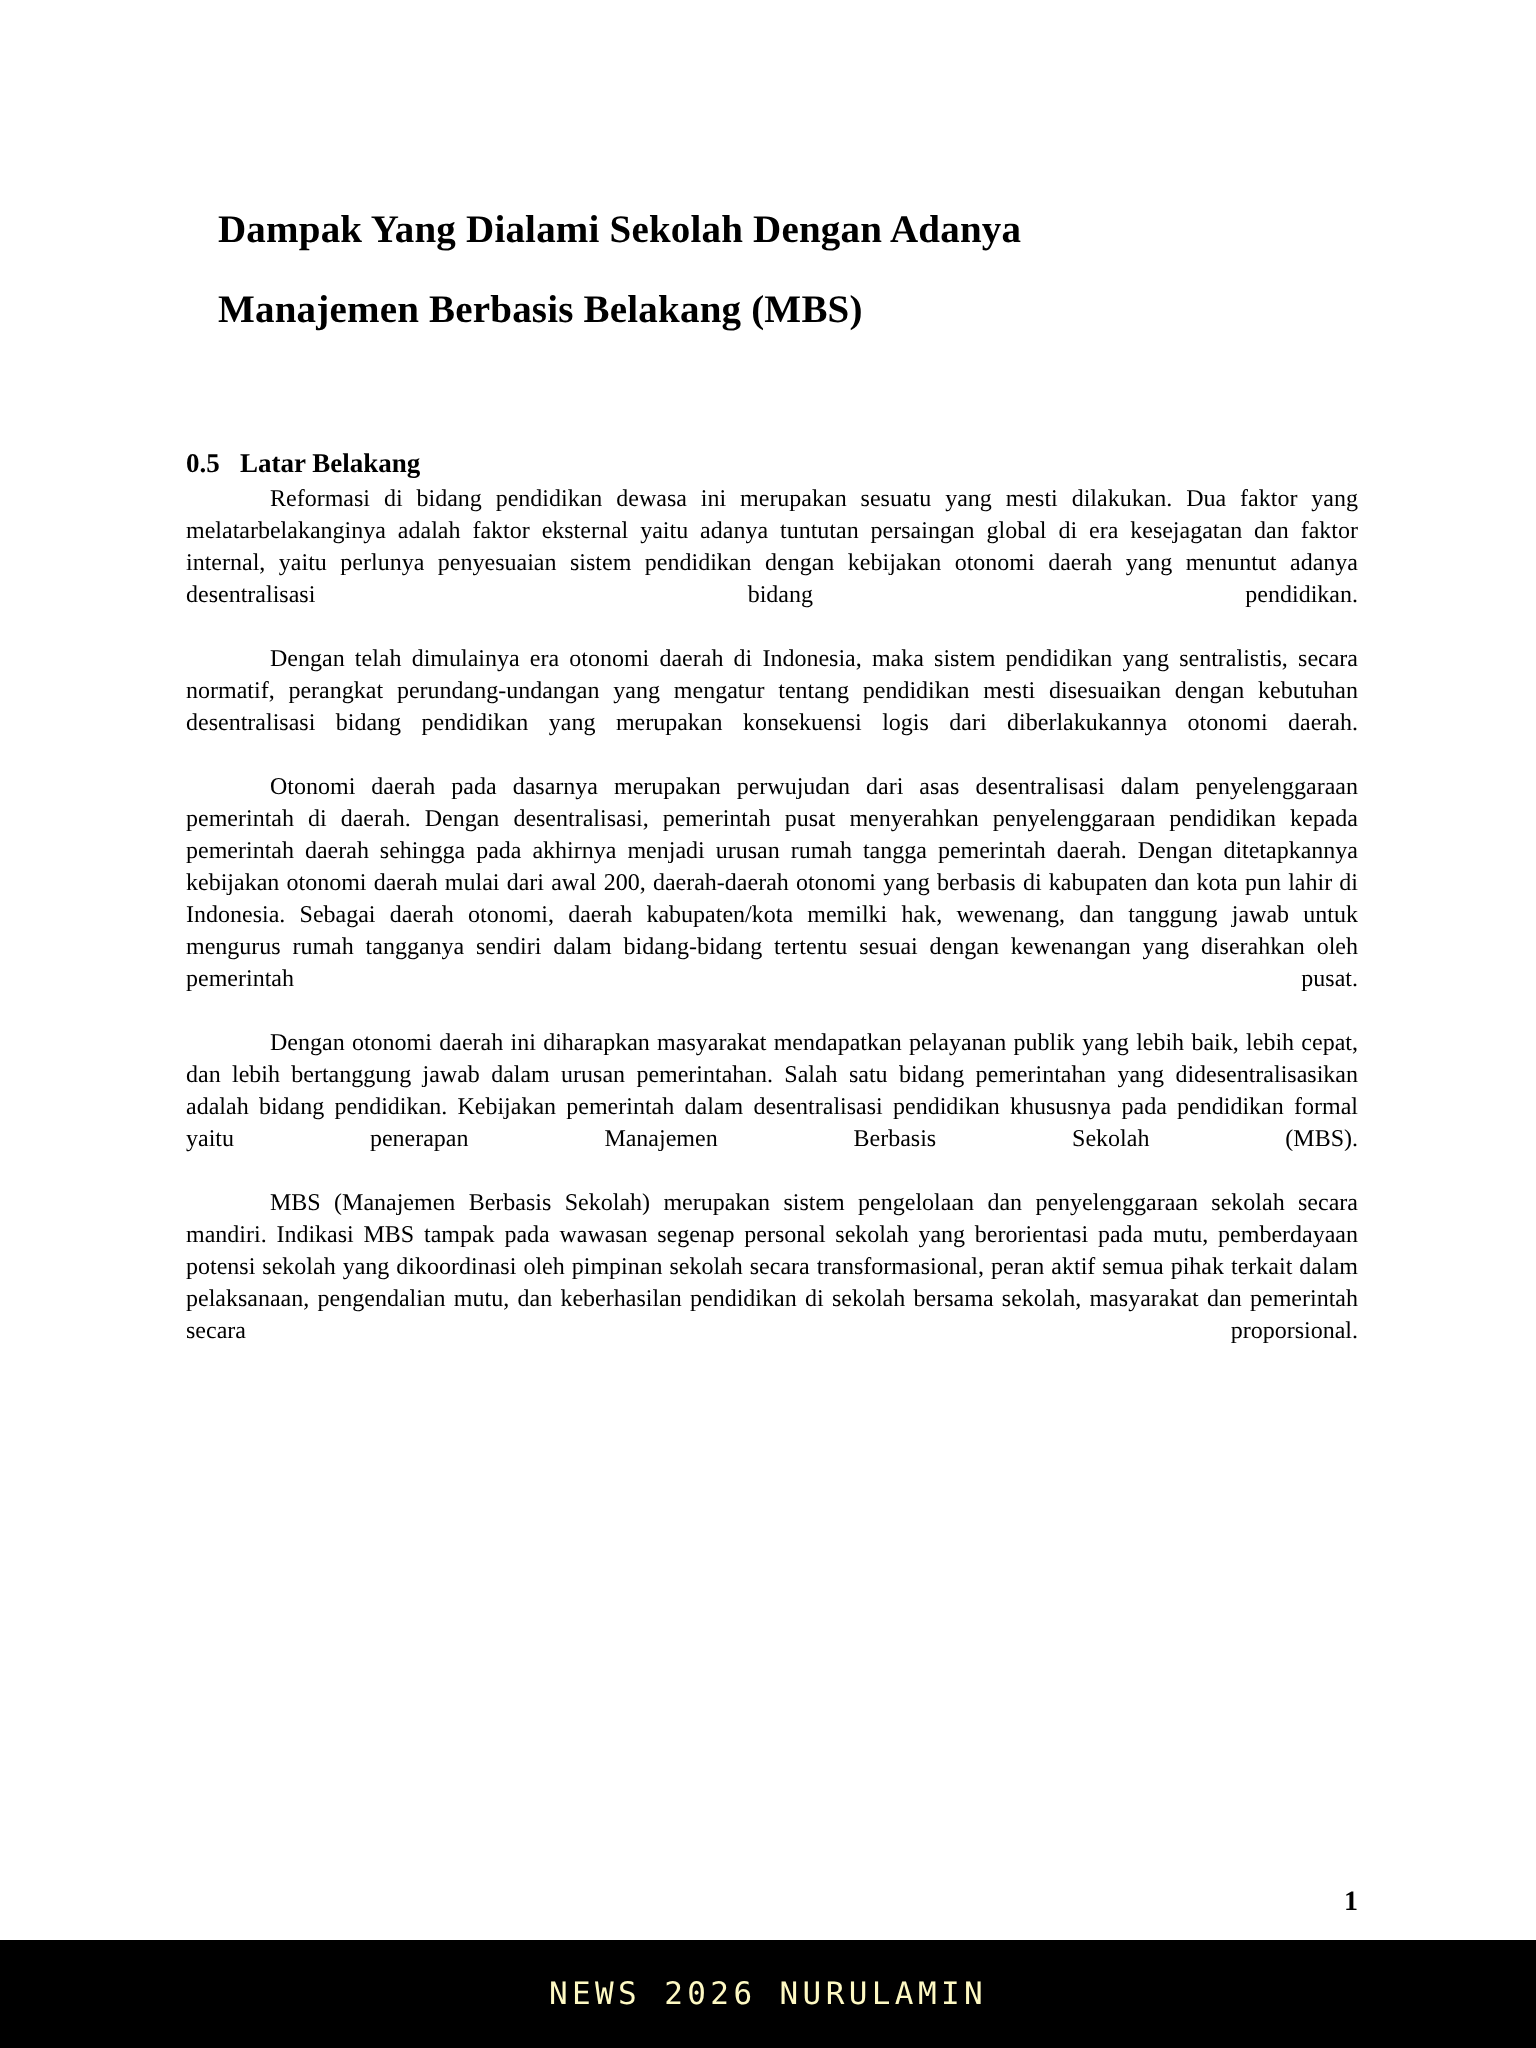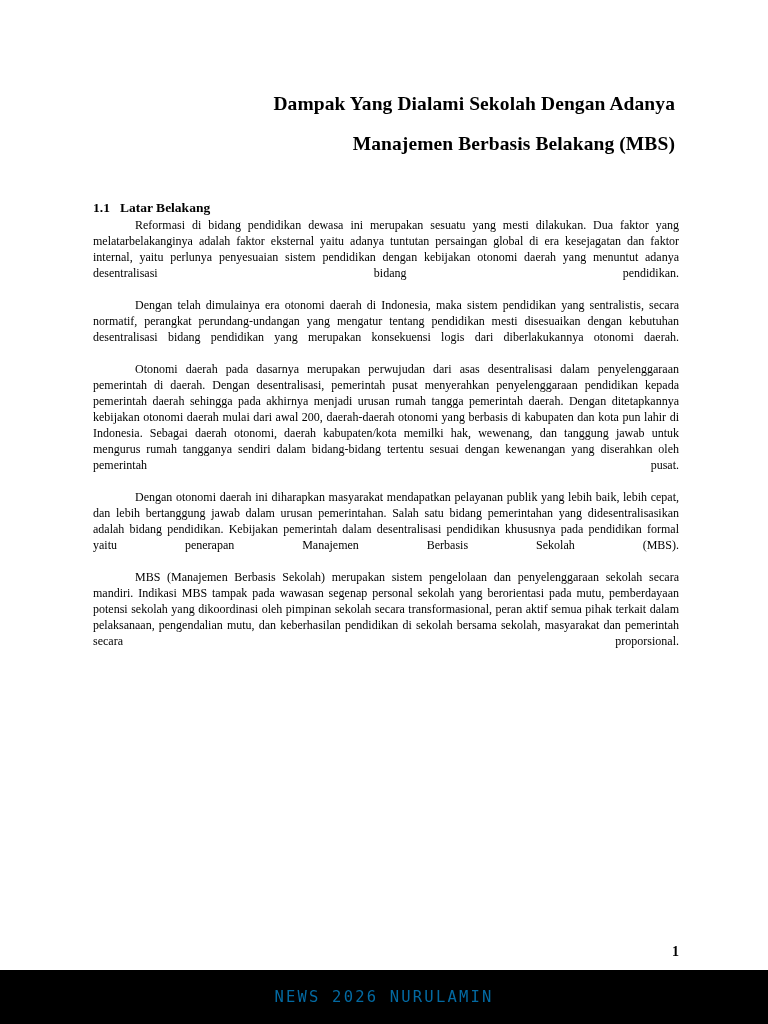--- a/index.html
+++ b/index.html
@@ -27,26 +27,26 @@
   }
 
   .doc-body {
     position: absolute;
     left: 93px;
     top: 0;
     width: 586px;
   }
 
   .doc-title {
-    text-align: right;
+    text-align: left;
     font-weight: bold;
     font-size: 19.5px;
     line-height: 40px;
     letter-spacing: 0.1px;
-    margin: 4px;
+    margin: 16px;
     padding-top: 80px;
   }
   .doc-title .title-line {
     display: block;
   }
 
   .section-heading {
     font-weight: bold;
     font-size: 13.5px;
     margin: 0;
@@ -88,39 +88,39 @@
     left: 0;
     top: 970px;
     width: 768px;
     height: 54px;
     background: #000000;
     display: flex;
     align-items: center;
     justify-content: center;
   }
   .watermark-text {
-    color: #0369a1;
+    color: #fef9c3;
     font-family: "DejaVu Sans Mono", "Liberation Mono", monospace;
     font-size: 15.5px;
     letter-spacing: 2.2px;
     white-space: pre;
   }
 </style>
 </head>
 <body>
 
 <div class="page">
   <div class="doc-body">
 
     <h1 class="doc-title">
       <span class="title-line">Dampak Yang Dialami Sekolah Dengan Adanya</span>
       <span class="title-line">Manajemen Berbasis Belakang (MBS)</span>
     </h1>
 
-    <h2 class="section-heading">1.1   Latar Belakang</h2>
+    <h2 class="section-heading">0.5   Latar Belakang</h2>
 
     <p class="para">Reformasi di bidang pendidikan dewasa ini merupakan sesuatu yang mesti dilakukan. Dua faktor yang melatarbelakanginya adalah faktor eksternal yaitu adanya tuntutan persaingan global di era kesejagatan dan faktor internal, yaitu perlunya penyesuaian sistem pendidikan dengan kebijakan otonomi daerah yang menuntut adanya desentralisasi bidang pendidikan.</p>
     <p class="para">Dengan telah dimulainya era otonomi daerah di Indonesia, maka sistem pendidikan yang sentralistis, secara normatif, perangkat perundang-undangan yang mengatur tentang pendidikan mesti disesuaikan dengan kebutuhan desentralisasi bidang pendidikan yang merupakan konsekuensi logis dari diberlakukannya otonomi daerah.</p>
     <p class="para">Otonomi daerah pada dasarnya merupakan perwujudan dari asas desentralisasi dalam penyelenggaraan pemerintah di daerah. Dengan desentralisasi, pemerintah pusat menyerahkan penyelenggaraan pendidikan kepada pemerintah daerah sehingga pada akhirnya menjadi urusan rumah tangga pemerintah daerah. Dengan ditetapkannya kebijakan otonomi daerah mulai dari awal 200, daerah-daerah otonomi yang berbasis di kabupaten dan kota pun lahir di Indonesia. Sebagai daerah otonomi, daerah kabupaten/kota memilki hak, wewenang, dan tanggung jawab untuk mengurus rumah tangganya sendiri dalam bidang-bidang tertentu sesuai dengan kewenangan yang diserahkan oleh pemerintah pusat.</p>
     <p class="para">Dengan otonomi daerah ini diharapkan masyarakat mendapatkan pelayanan publik yang lebih baik, lebih cepat, dan lebih bertanggung jawab dalam urusan pemerintahan. Salah satu bidang pemerintahan yang didesentralisasikan adalah bidang pendidikan. Kebijakan pemerintah dalam desentralisasi pendidikan khususnya pada pendidikan formal yaitu penerapan Manajemen Berbasis Sekolah (MBS).</p>
     <p class="para">MBS (Manajemen Berbasis Sekolah) merupakan sistem pengelolaan dan penyelenggaraan sekolah secara mandiri. Indikasi MBS tampak pada wawasan segenap personal sekolah yang berorientasi pada mutu, pemberdayaan potensi sekolah yang dikoordinasi oleh pimpinan sekolah secara transformasional, peran aktif semua pihak terkait dalam pelaksanaan, pengendalian mutu, dan keberhasilan pendidikan di sekolah bersama sekolah, masyarakat dan pemerintah secara proporsional.</p>
 
     <div class="page-number">1</div>
   </div>
 </div>

